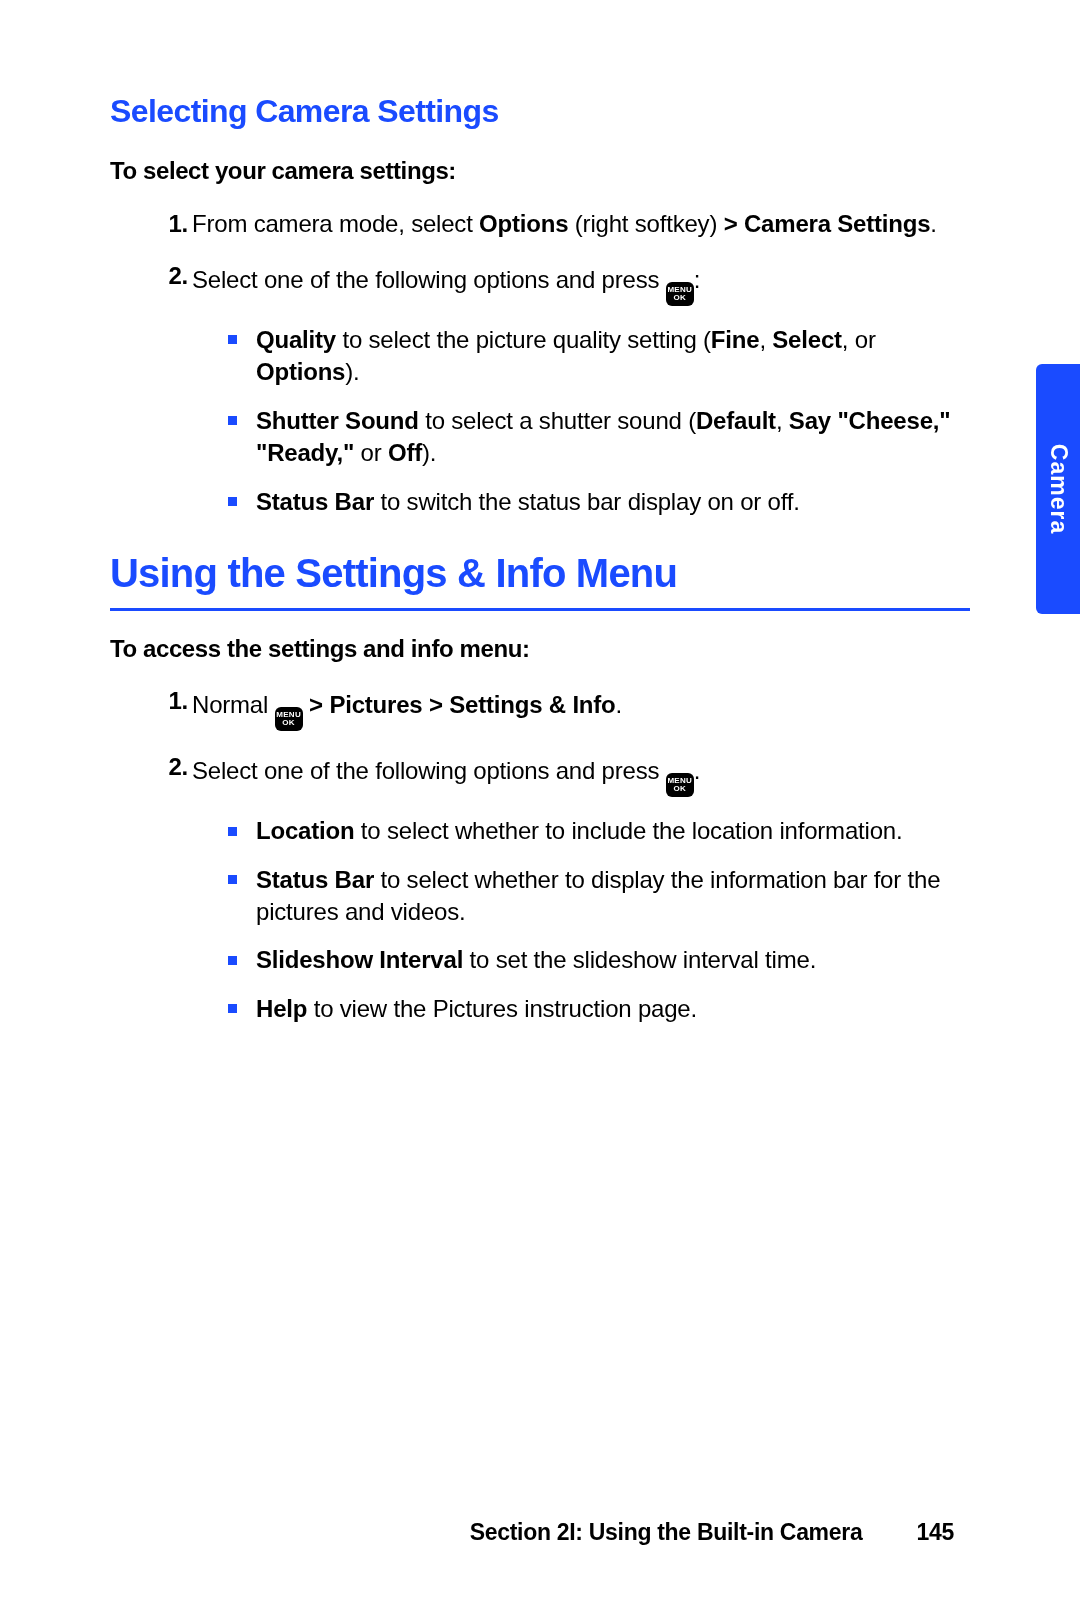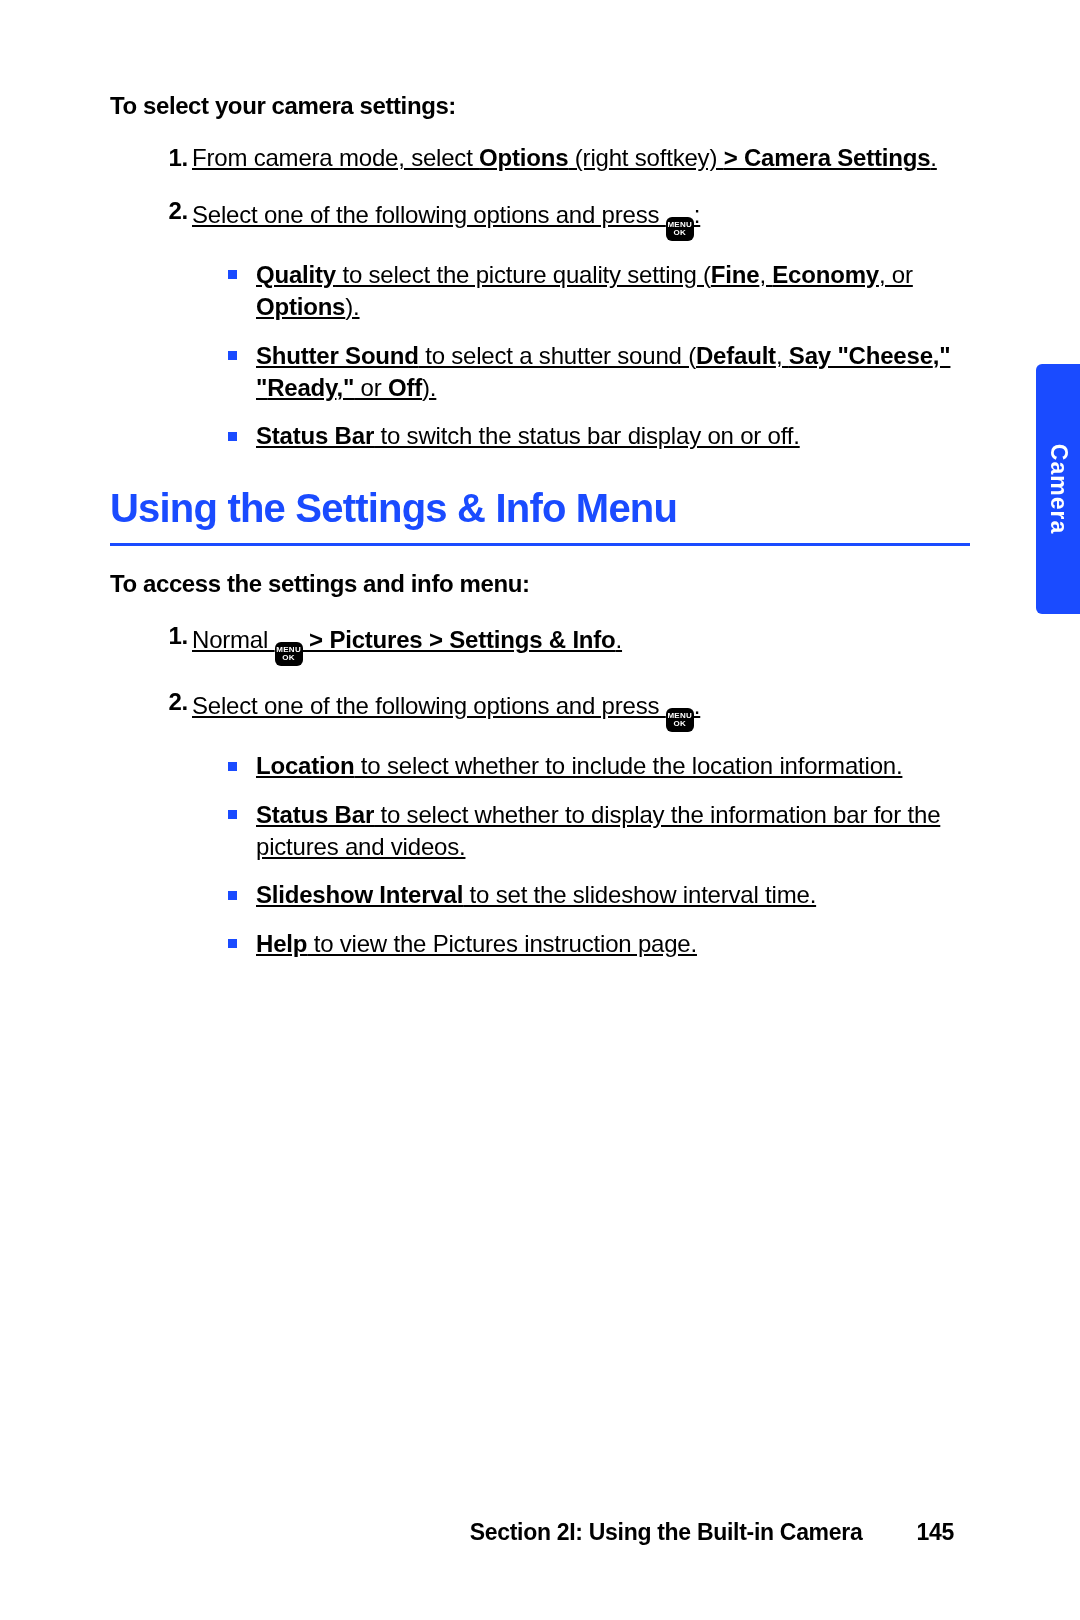--- a/index.html
+++ b/index.html
@@ -66,21 +66,20 @@
   .lead-bold {
     font-weight: 700;
     margin: 0 0 20px 0;
     letter-spacing: -0.4px;
   }
   ol.steps {
     list-style: none;
     margin: 0 0 12px 0;
     padding: 0 0 0 52px;
     counter-reset: step;
-    text-decoration: underline;
   }
   ol.steps > li {
     counter-increment: step;
     position: relative;
     padding: 0 0 0 30px;
     margin-bottom: 20px;
   }
   ol.steps > li::before {
     content: counter(step) ".";
     position: absolute;
@@ -151,36 +150,37 @@
 </style>
 </head>
 <body>
 
 <div class="page">
 
   <div class="side-tab">
     <span>Camera</span>
   </div>
 
+  <h2 class="h2-blue">Selecting Camera Settings</h2>
 
   <p class="lead-bold">To select your camera settings:</p>
 
   <ol class="steps">
     <li>
       <span>From camera mode, select </span><span class="b">Options</span><span> (right softkey) </span><span class="b">&gt; Camera Settings</span><span>.</span>
     </li>
     <li>
       <span>Select one of the following options and press </span><span class="key">
           <span>MENU</span>
           <span>OK</span>
         </span><span>:</span>
 
       <ul class="bullets">
         <li>
-          <span class="b">Quality</span><span> to select the picture quality setting (</span><span class="b">Fine</span><span>, </span><span class="b">Economy</span><span>, or </span><span class="b">Options</span><span>).</span>
+          <span class="b">Quality</span><span> to select the picture quality setting (</span><span class="b">Fine</span><span>, </span><span class="b">Select</span><span>, or </span><span class="b">Options</span><span>).</span>
         </li>
         <li>
           <span class="b">Shutter Sound</span><span> to select a shutter sound (</span><span class="b">Default</span><span>, </span><span class="b">Say "Cheese</span><span class="b">," "</span><span class="b">Ready</span><span class="b">,"</span><span> or </span><span class="b">Off</span><span>).</span>
         </li>
         <li>
           <span class="b">Status Bar</span><span> to switch the status bar display on or off.</span>
         </li>
       </ul>
     </li>
   </ol>

